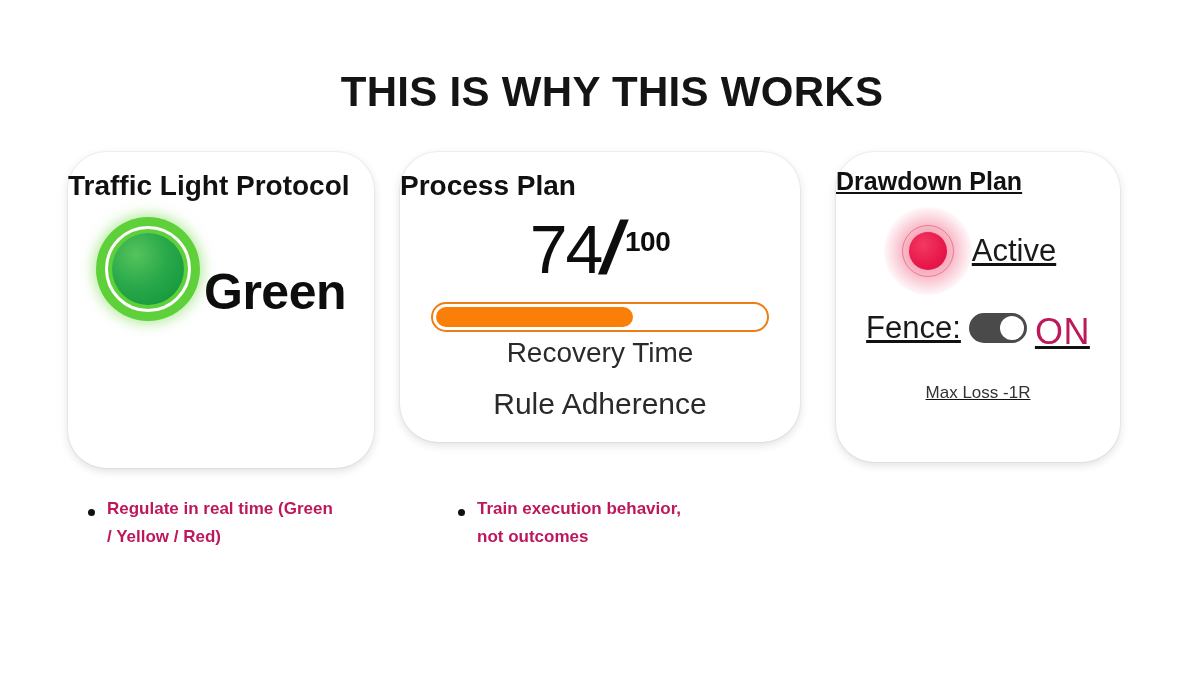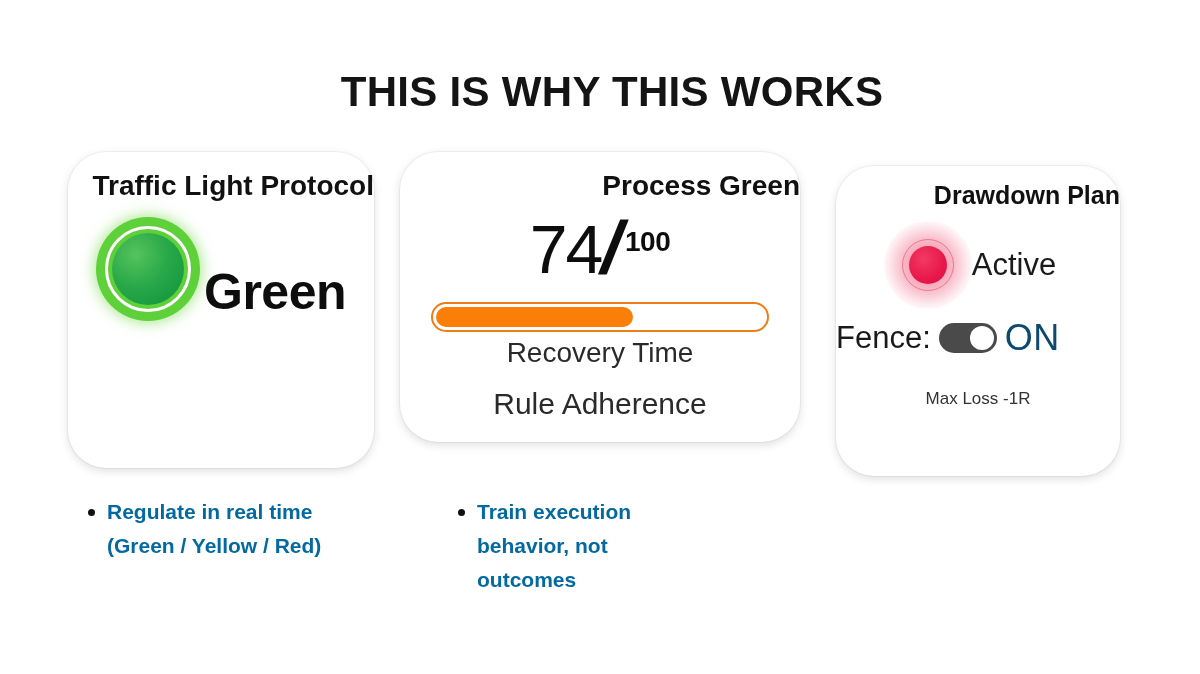--- a/index.html
+++ b/index.html
@@ -41,24 +41,24 @@
   }
   .card {
     position: absolute;
     background: #ffffff;
     border-radius: 38px;
     box-shadow: 0 3px 10px rgba(0,0,0,0.13), 0 0 0 1px rgba(0,0,0,0.045);
     box-sizing: border-box;
   }
   #card-1 { left: 68px;  top: 2px;  width: 306px; height: 316px; }
   #card-2 { left: 400px; top: 2px;  width: 400px; height: 290px; }
-  #card-3 { left: 836px; top: 16px;  width: 284px; height: 310px; }
+  #card-3 { left: 836px; top: 2px;  width: 284px; height: 310px; text-decoration: underline; }
 
   .card-title {
-    text-align: right;
+    text-align: left;
     font-weight: 700;
     color: #111111;
     line-height: 1.22;
   }
   #card-1 .card-title { font-size: 28px; padding-top: 17px; }
   #card-2 .card-title { font-size: 28px; padding-top: 17px; }
   #card-3 .card-title { font-size: 25px; padding-top: 14px; }
 
   
   .light-row {
@@ -196,20 +196,21 @@
     background: radial-gradient(circle at 38% 34%, #f23a62 0%, #e8174a 60%, #d81145 100%);
   }
   .status-label {
     font-size: 31px;
     font-weight: 400;
     color: #1a1a1a;
   }
   .fence-row {
     display: flex;
     align-items: center;
+    justify-content: center;
     margin-top: 24px;
     gap: 8px;
   }
   .fence-label {
     font-size: 31px;
     font-weight: 400;
     color: #1a1a1a;
   }
   .toggle {
     position: relative;
@@ -224,22 +225,23 @@
     right: 3px;
     top: 3px;
     width: 24px;
     height: 24px;
     border-radius: 50%;
     background: #ffffff;
   }
   .fence-state {
     font-size: 36px;
     font-weight: 400;
-    color: #0c4a6e;
+    color: #be185d;
     letter-spacing: 0.5px;
+    margin-top: 8px;
   }
   .max-loss {
     text-align: center;
     font-size: 17px;
     font-weight: 400;
     color: #333333;
     margin-top: 30px;
   }
 
   
@@ -248,24 +250,24 @@
     top: 495px;
     left: 0;
     width: 1200px;
     height: 170px;
   }
   .bullet {
     position: absolute;
     display: flex;
     align-items: flex-start;
     gap: 12px;
-    font-size: 21px;
+    font-size: 17px;
     font-weight: 700;
     line-height: 1.62;
-    color: #0369a1;
+    color: #be185d;
     justify-content: space-between;
   }
   #bullet-1 { left: 88px;  width: 250px; }
   #bullet-2 { left: 458px; width: 250px; }
   #bullet-3 { left: 845px; width: 270px; }
   .bullet .dot {
     flex: 0 0 auto;
     width: 7px;
     height: 7px;
     border-radius: 50%;
@@ -286,21 +288,21 @@
       <div class="green-light">
         <div class="halo"></div>
         <div class="ringline"></div>
         <div class="core"></div>
       </div>
       <div class="light-label">Green</div>
     </div>
   </div>
 
   <div class="card" id="card-2">
-    <div class="card-title">Process Green</div>
+    <div class="card-title">Process Plan</div>
     <div class="score-line">
       <span class="score-value">74</span><span class="score-slash">/</span><span class="score-max">100</span>
     </div>
     <div class="progress-track">
       <div class="progress-fill" id="score-fill" style="width: calc(60% - 3.6px);"></div>
     </div>
     <div class="score-caption small">Recovery Time</div>
     <div class="score-caption">Rule Adherence</div>
   </div>
 

